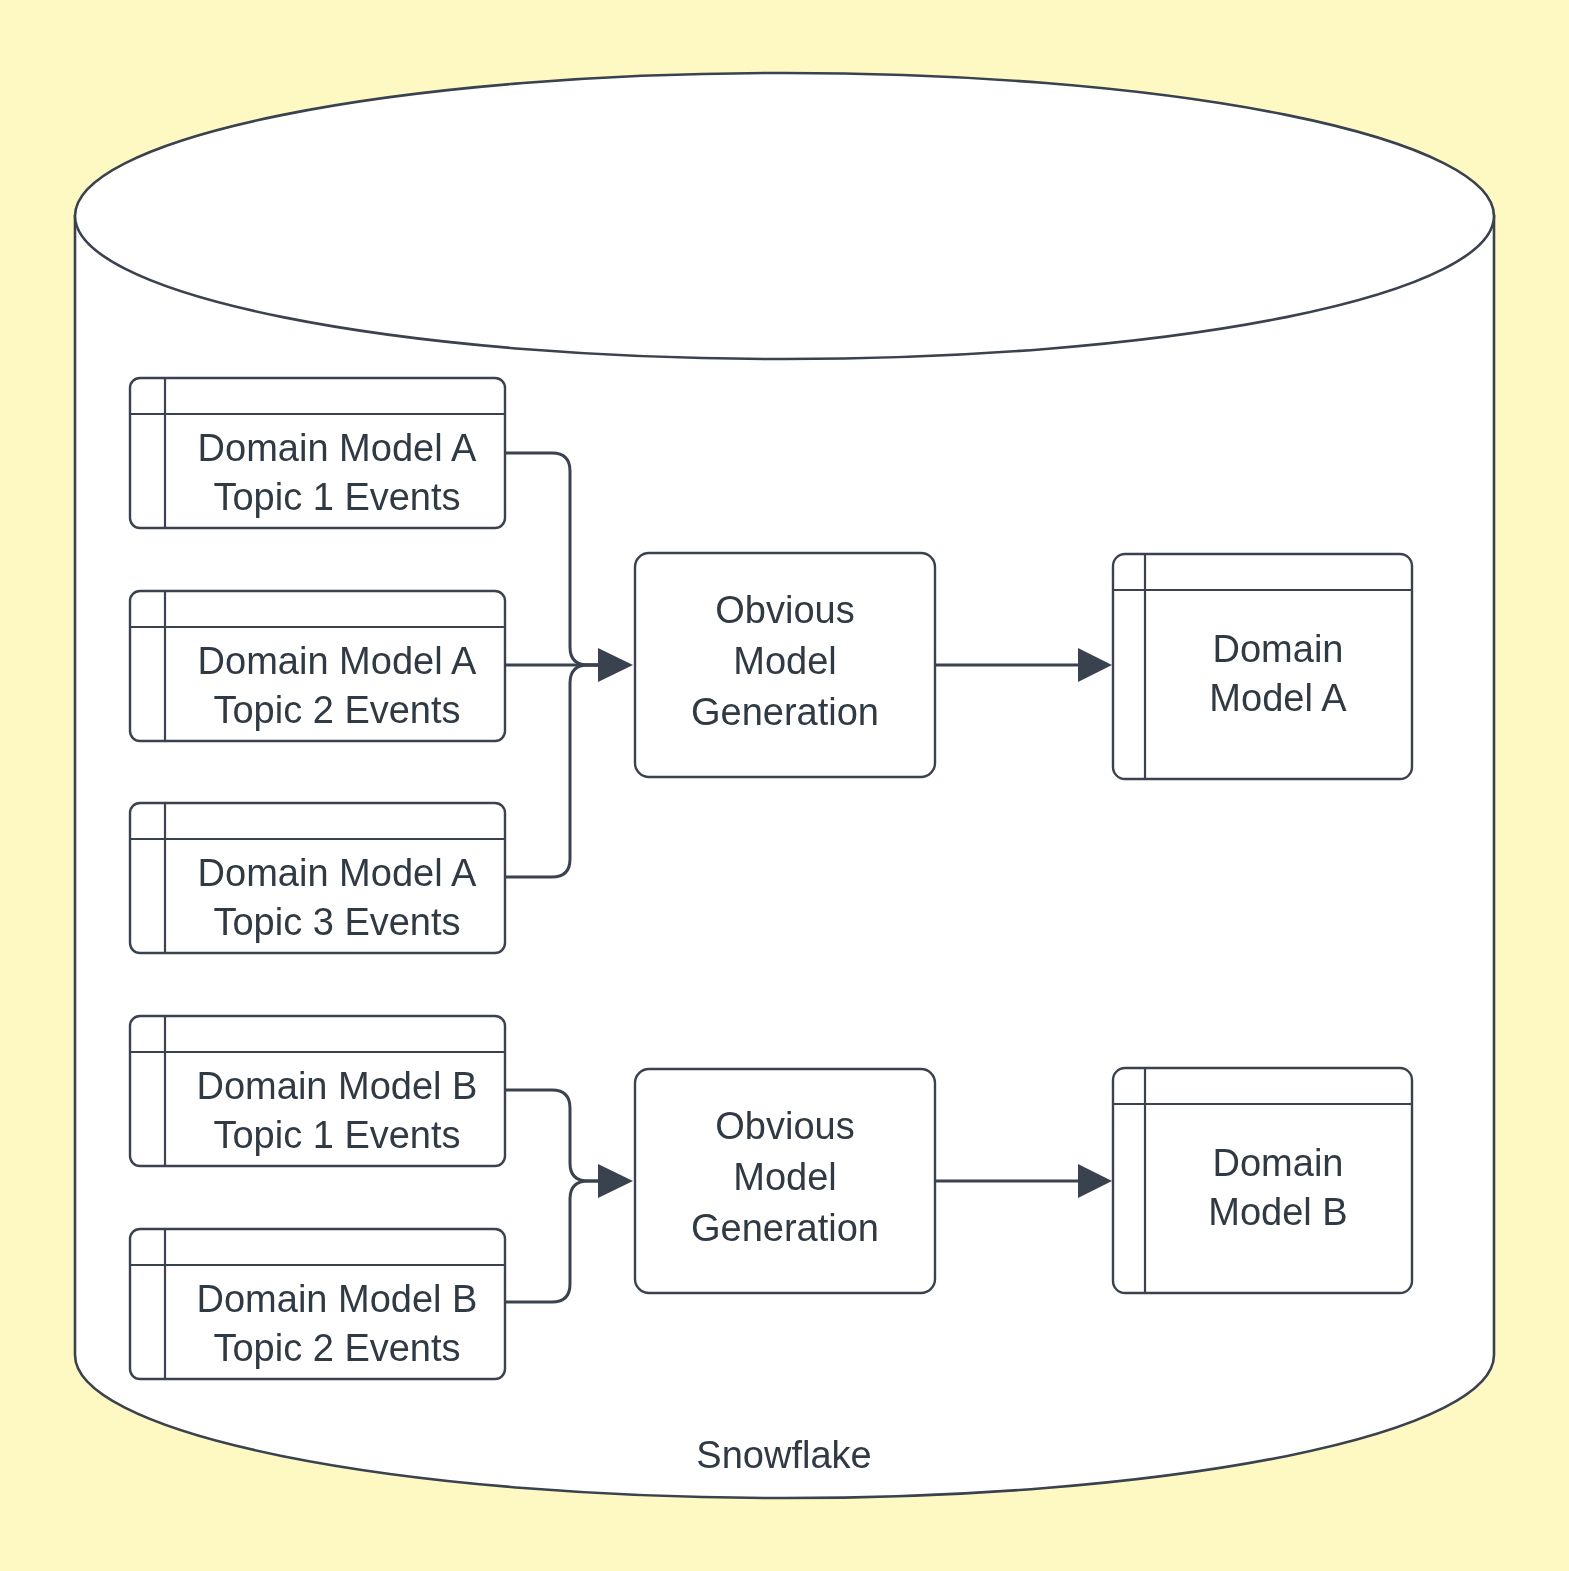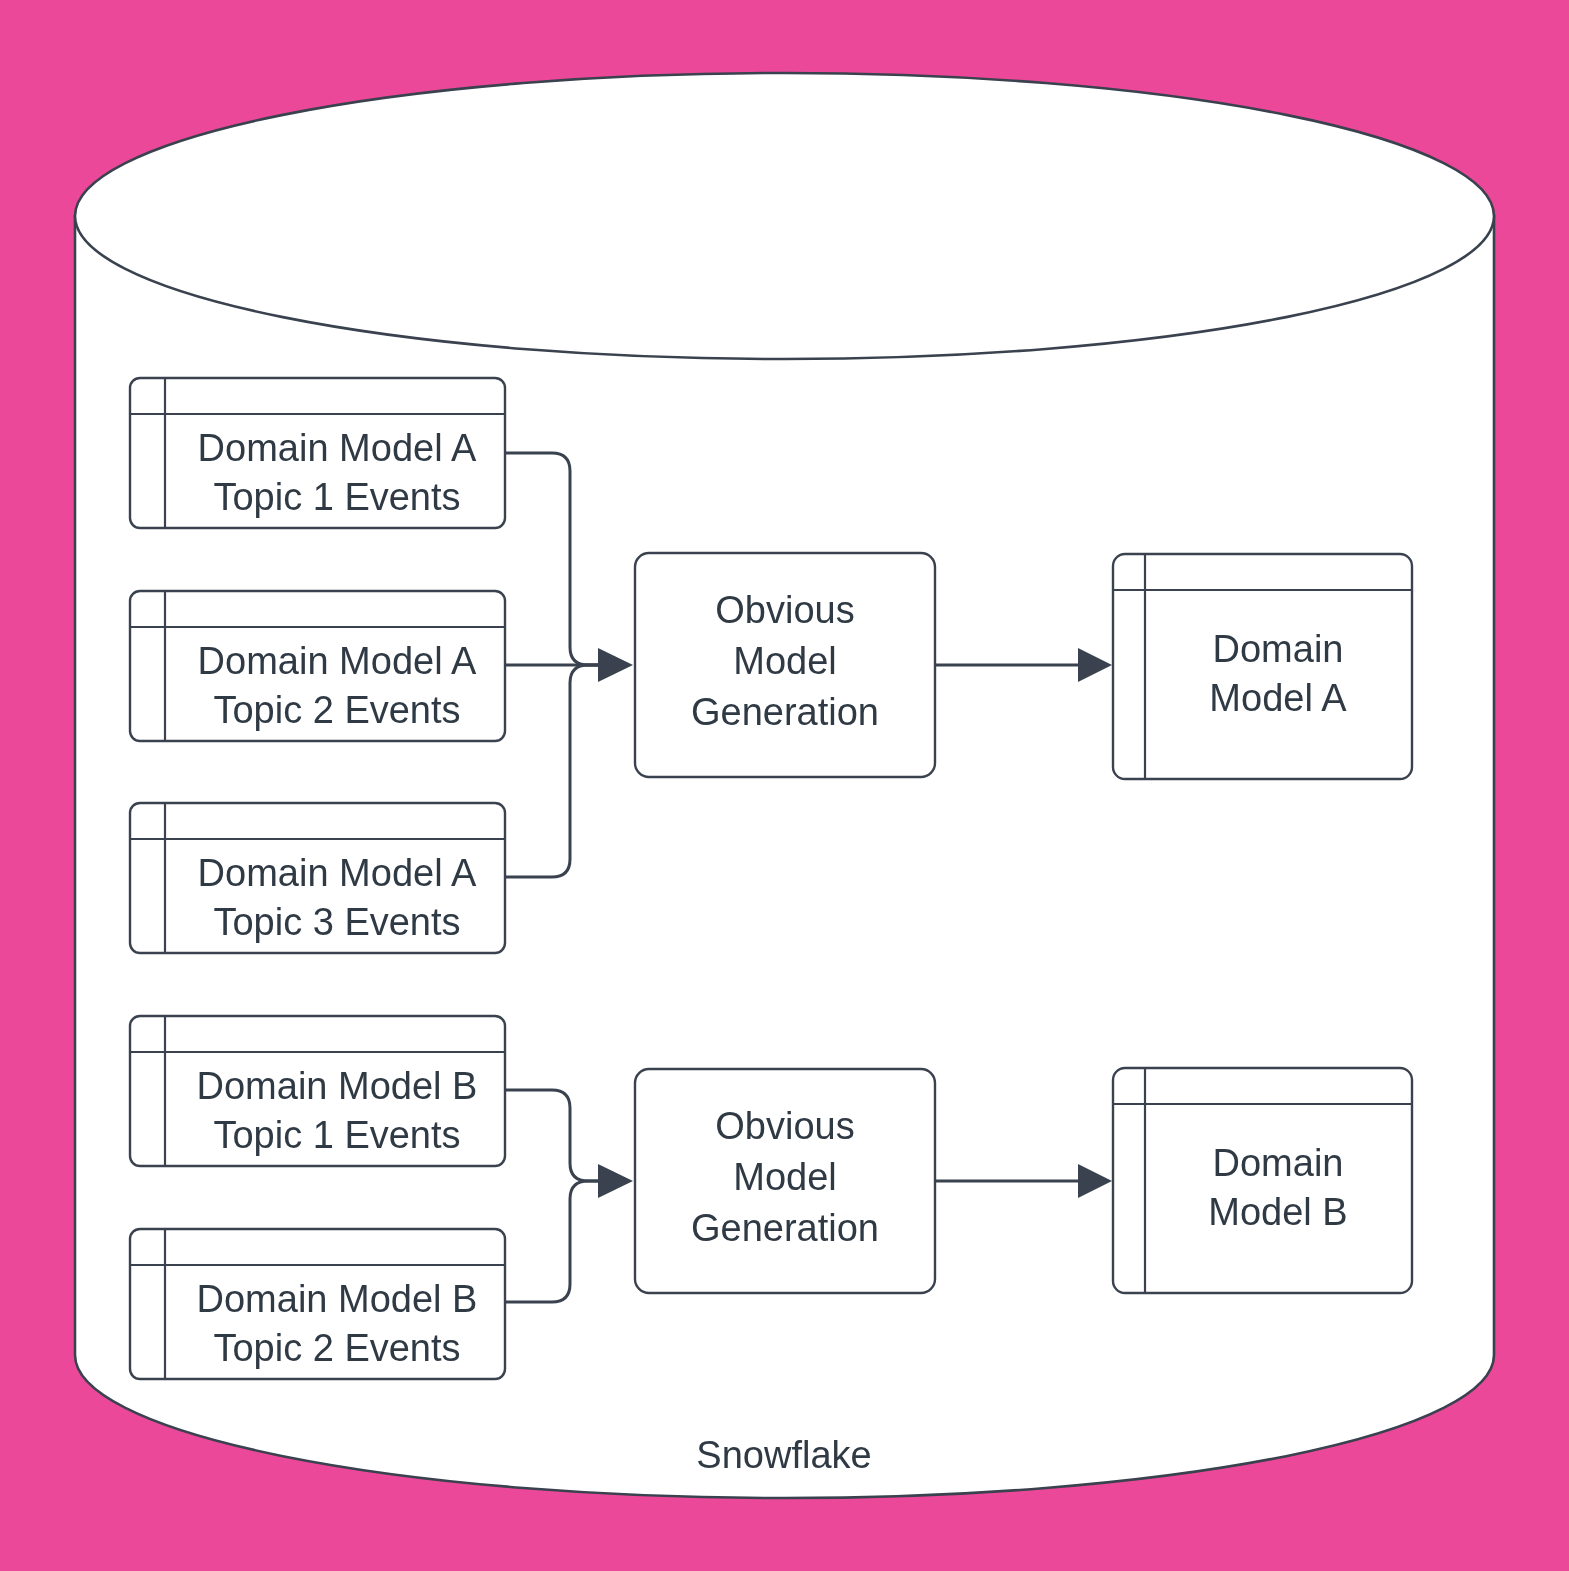--- a/index.html
+++ b/index.html
@@ -10,21 +10,21 @@
   body {
     width: 1569px;
     height: 1571px;
     font-family: "Liberation Sans", sans-serif;
     overflow: hidden;
   }
   #diagram-root {
     position: relative;
     width: 1569px;
     height: 1571px;
-    background: #ec4899;
+    background: #fef9c3;
   }
   svg.diagram {
     display: block;
     width: 1569px;
     height: 1571px;
   }
   .stroke-shape {
     fill: #ffffff;
     stroke: #39424e;
     stroke-width: 2.4;

